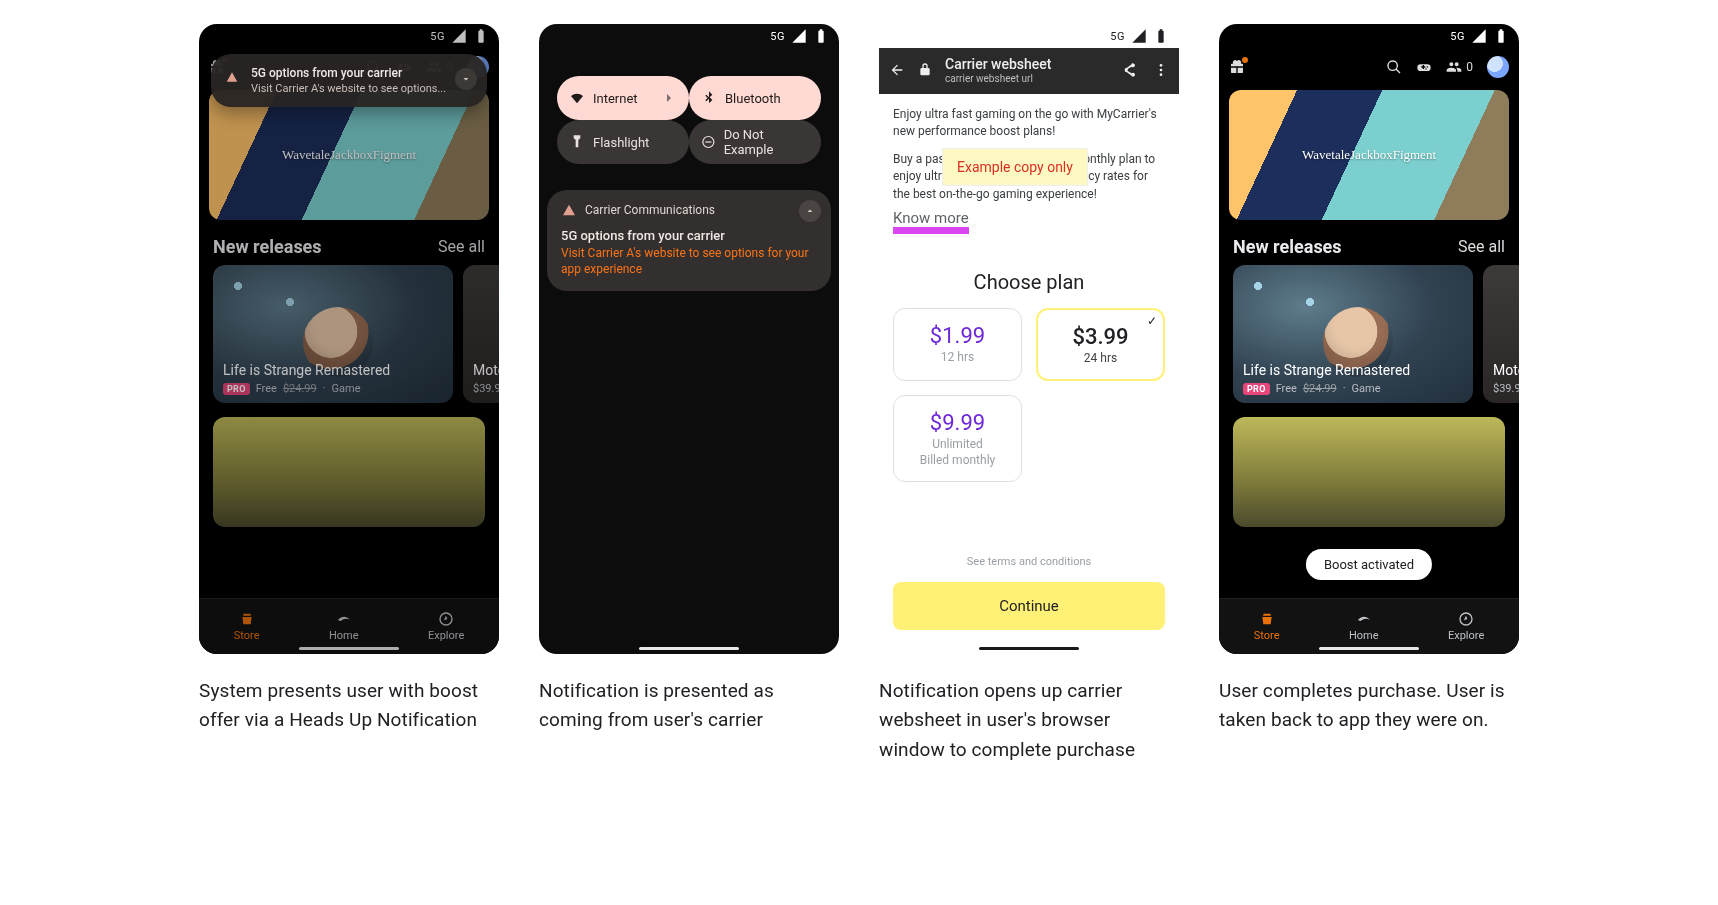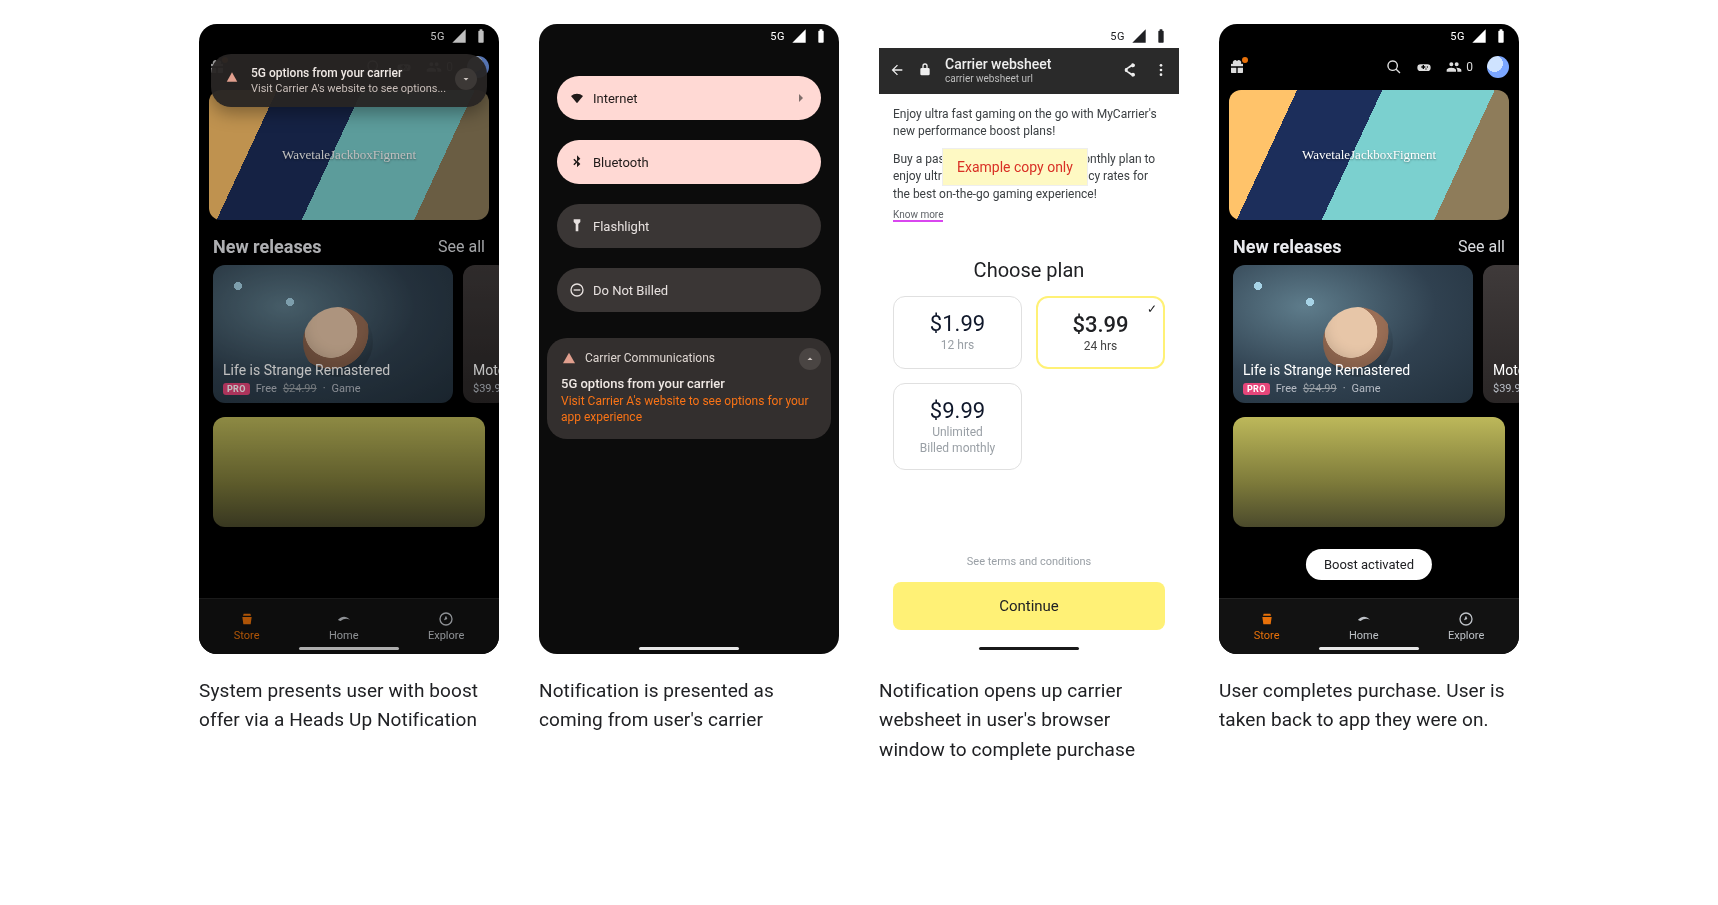--- a/index.html
+++ b/index.html
@@ -76,45 +76,45 @@
   
   .bigtile{margin:14px 14px 0;border-radius:12px;height:110px;background:linear-gradient(180deg,#bdb85a 0,#7d7a3a 60%,#4b4a2c 100%);position:relative;overflow:hidden}
   
   .tabs{position:absolute;left:0;right:0;bottom:0;height:56px;background:#121212;display:flex;align-items:center;justify-content:space-around;border-top:1px solid #232323}
   .tab{display:flex;flex-direction:column;align-items:center;gap:2px;font-size:11px;color:#bdc1c6}
   .tab.active{color:var(--accent-orange)}
   .navhandle{position:absolute;bottom:4px;left:50%;transform:translateX(-50%);width:100px;height:3px;border-radius:3px;background:#fff;opacity:.9}
   .navhandle.dark{background:#000}
   
   .qs-wrap{background:var(--panel-dark);margin:8px 8px 0;border-radius:20px;padding:10px 10px 12px}
-  .qs-grid{display:grid;grid-template-columns:1fr;gap:20px}
+  .qs-grid{display:grid;grid-template-columns:1fr 1fr;gap:0}
   .qs{height:44px;border-radius:22px;display:flex;align-items:center;gap:8px;padding:0 12px;font-size:13px}
   .qs.on{background:var(--pill-pink);color:#201a19}
   .qs.off{background:var(--pill-dark);color:#e7e1df}
   .qs .grow{flex:1}
   .chevr{opacity:.7}
   .notif{margin:14px 8px 0;background:var(--card-dark);border-radius:20px;padding:12px 14px 14px 14px;position:relative}
   .notif .row1{display:flex;align-items:center;gap:8px;color:#dfd7d2;font-size:12px}
   .notif .expand{position:absolute;top:10px;right:10px;width:22px;height:22px;border-radius:50%;background:#4a4543;display:flex;align-items:center;justify-content:center}
   .notif-title{margin-top:10px;font-size:13px;color:#efe8e4;font-weight:500}
   .notif-body{margin-top:2px;font-size:12px;color:#f97316;line-height:1.35}
   
   .ws-top{background:#2a2a2a;color:#eee;padding:8px 10px 10px;display:flex;align-items:center;gap:12px}
   .ws-title{font-size:14px;font-weight:500}
   .ws-url{font-size:10px;color:#bdbdbd;margin-top:1px}
   .ws-right{margin-left:auto;display:flex;align-items:center;gap:16px;color:#eee}
   .ws-body{padding:12px 14px 0;color:#3c4043;height:calc(100% - 24px - 44px)}
   .ws-lead{font-size:12px;color:#3c4043;line-height:1.45}
   .ws-p{font-size:12px;color:#3c4043;line-height:1.45;margin-top:10px;position:relative}
   .stamp{position:absolute;left:50px;top:-2px;background:#fef9c3;color:#d93025;font-size:14px;padding:8px 14px;box-shadow:0 0 0 1px #eee}
-  .know{display:inline-block;margin-top:6px;font-size:10px;color:#5f6368;border-bottom:2px solid #d946ef}
+  .know{display:inline-block;margin-top:6px;font-size:15px;color:#5f6368;border-bottom:7px solid #d946ef}
   .choose{margin-top:36px;text-align:center;font-size:20px;color:#202124}
   .plans{margin-top:14px;display:grid;grid-template-columns:1fr 1fr;gap:14px}
   .plan{border:1px solid var(--light-border);border-radius:12px;padding:14px 10px;text-align:center}
-  .plan .price{font-size:22px;color:#0f172a}
+  .plan .price{font-size:22px;color:#6d28d9}
   .plan .sub{font-size:12px;color:#9aa0a6;margin-top:2px}
   .plan.sel{border:2px solid var(--accent-yellow);position:relative}
   .plan.sel .price{color:#202124;font-weight:500}
   .plan.sel .sub{color:#424242}
   .plan.sel .chk{position:absolute;top:4px;right:6px;font-size:12px;color:#202124}
   .plan.wide{grid-column:1/2}
   .terms{position:absolute;left:0;right:0;bottom:86px;text-align:center;font-size:11px;color:#9aa0a6}
   .cta{position:absolute;left:14px;right:14px;bottom:24px;height:48px;border-radius:8px;background:var(--accent-yellow);color:#202124;display:flex;align-items:center;justify-content:center;font-size:15px}
   
   .toast{position:absolute;bottom:74px;left:50%;transform:translateX(-50%);background:#fff;color:#202124;border-radius:18px;padding:8px 18px;font-size:13px;box-shadow:0 2px 10px rgba(0,0,0,.3)}
@@ -305,21 +305,21 @@
               </span>
             <span>Flashlight</span>
           </div>
           <div class="qs off">
             <span class="ic">
                 <svg viewBox="0 0 24 24">
                   <circle cx="12" cy="12" r="9" fill="none" stroke="#e7e1df" stroke-width="2"></circle>
                   <rect x="7" y="11" width="10" height="2" fill="#e7e1df"></rect>
                 </svg>
               </span>
-            <span>Do Not Billed</span>
+            <span>Do Not Example</span>
           </div>
         </div>
       </div>
 
       <div class="notif">
         <div class="row1">
           <span class="ic">
               <svg viewBox="0 0 24 24">
                 <path fill="#e19f8e" d="M3 20L12 4l9 16z"></path>
               </svg>

